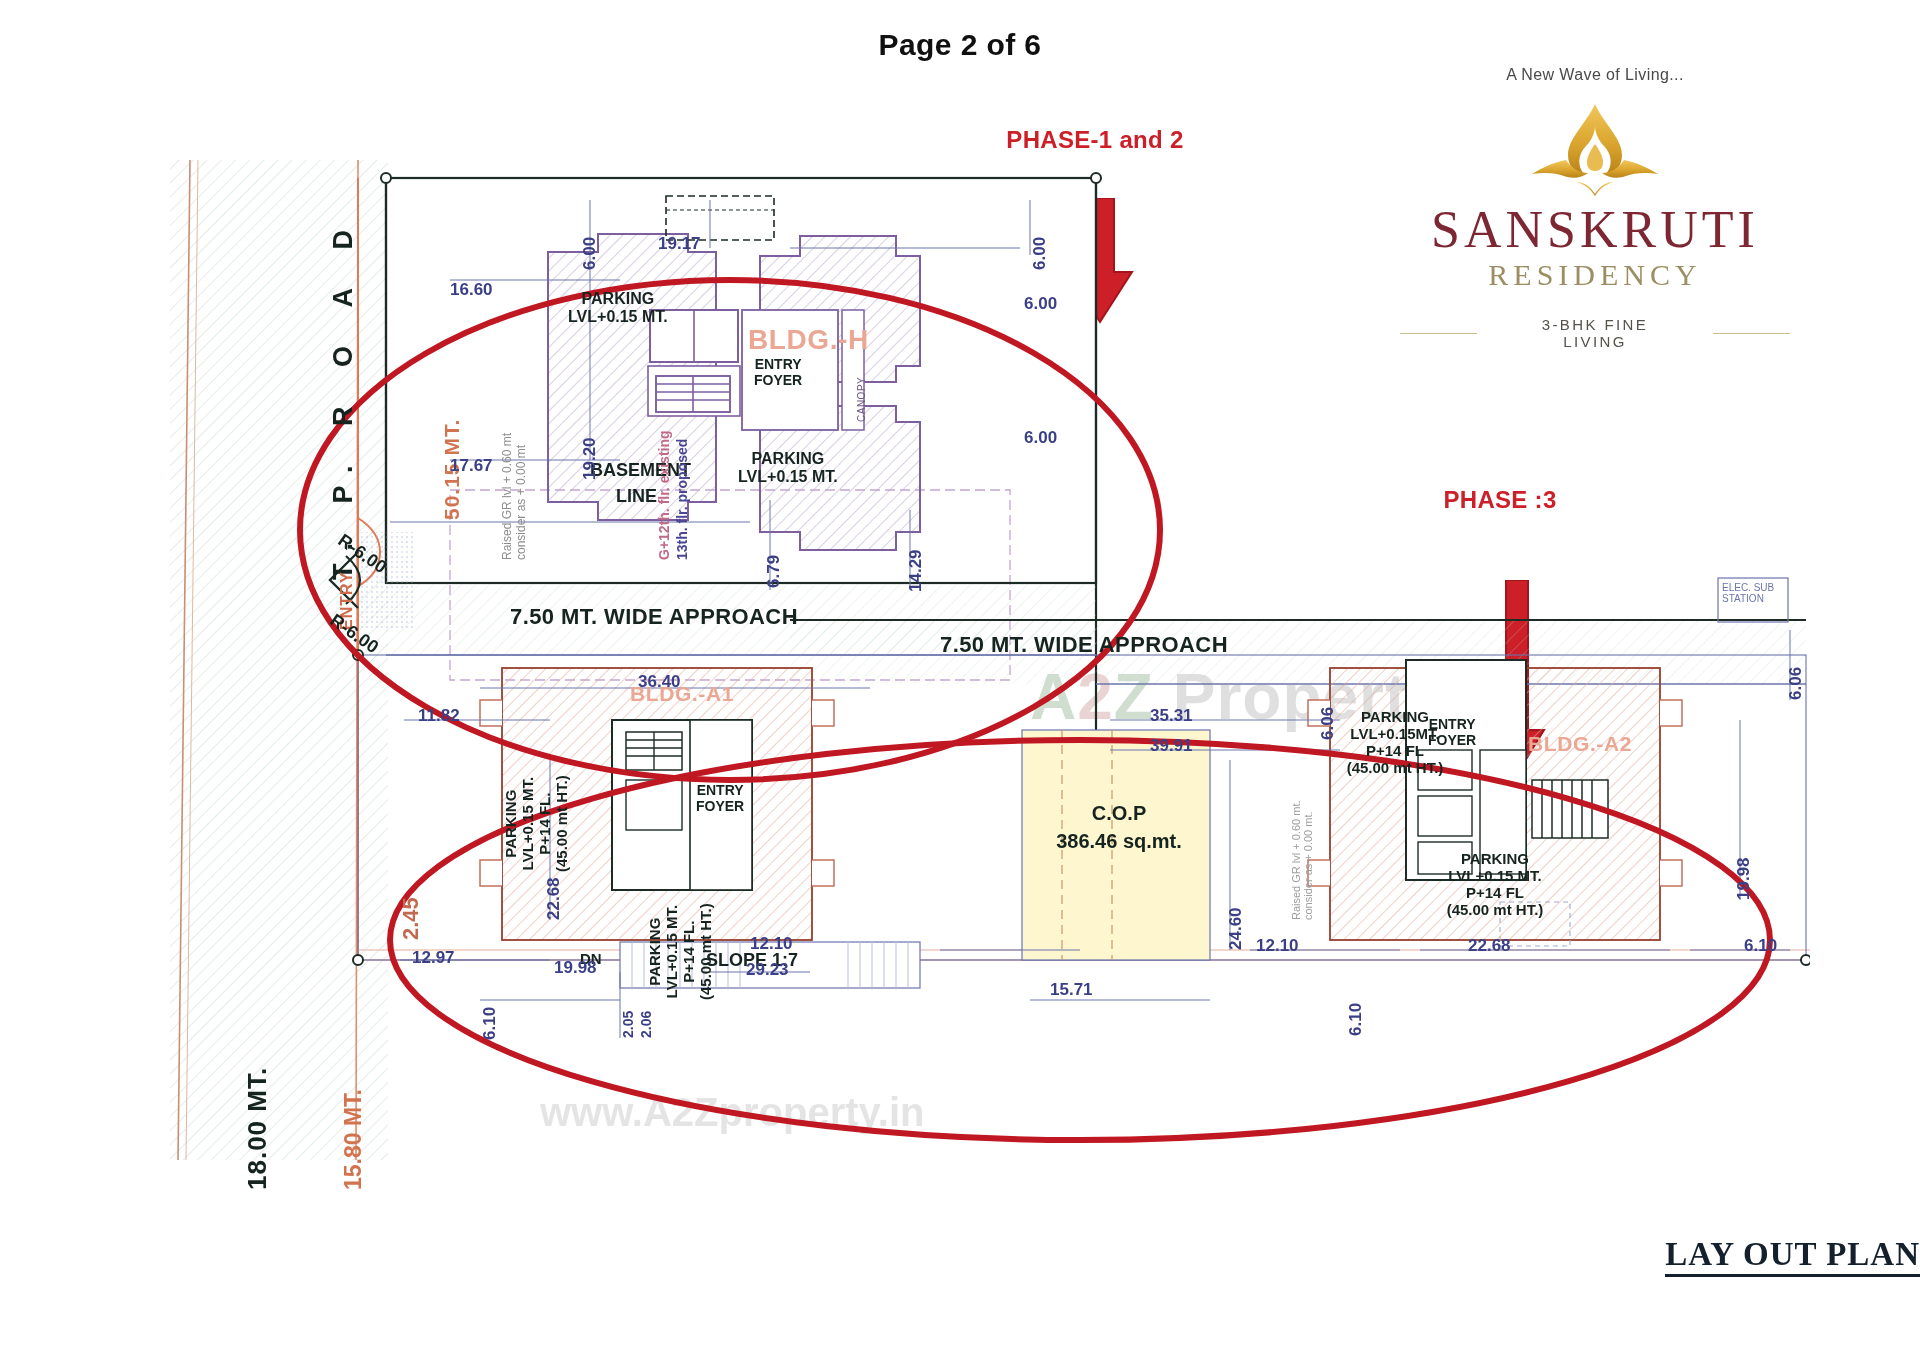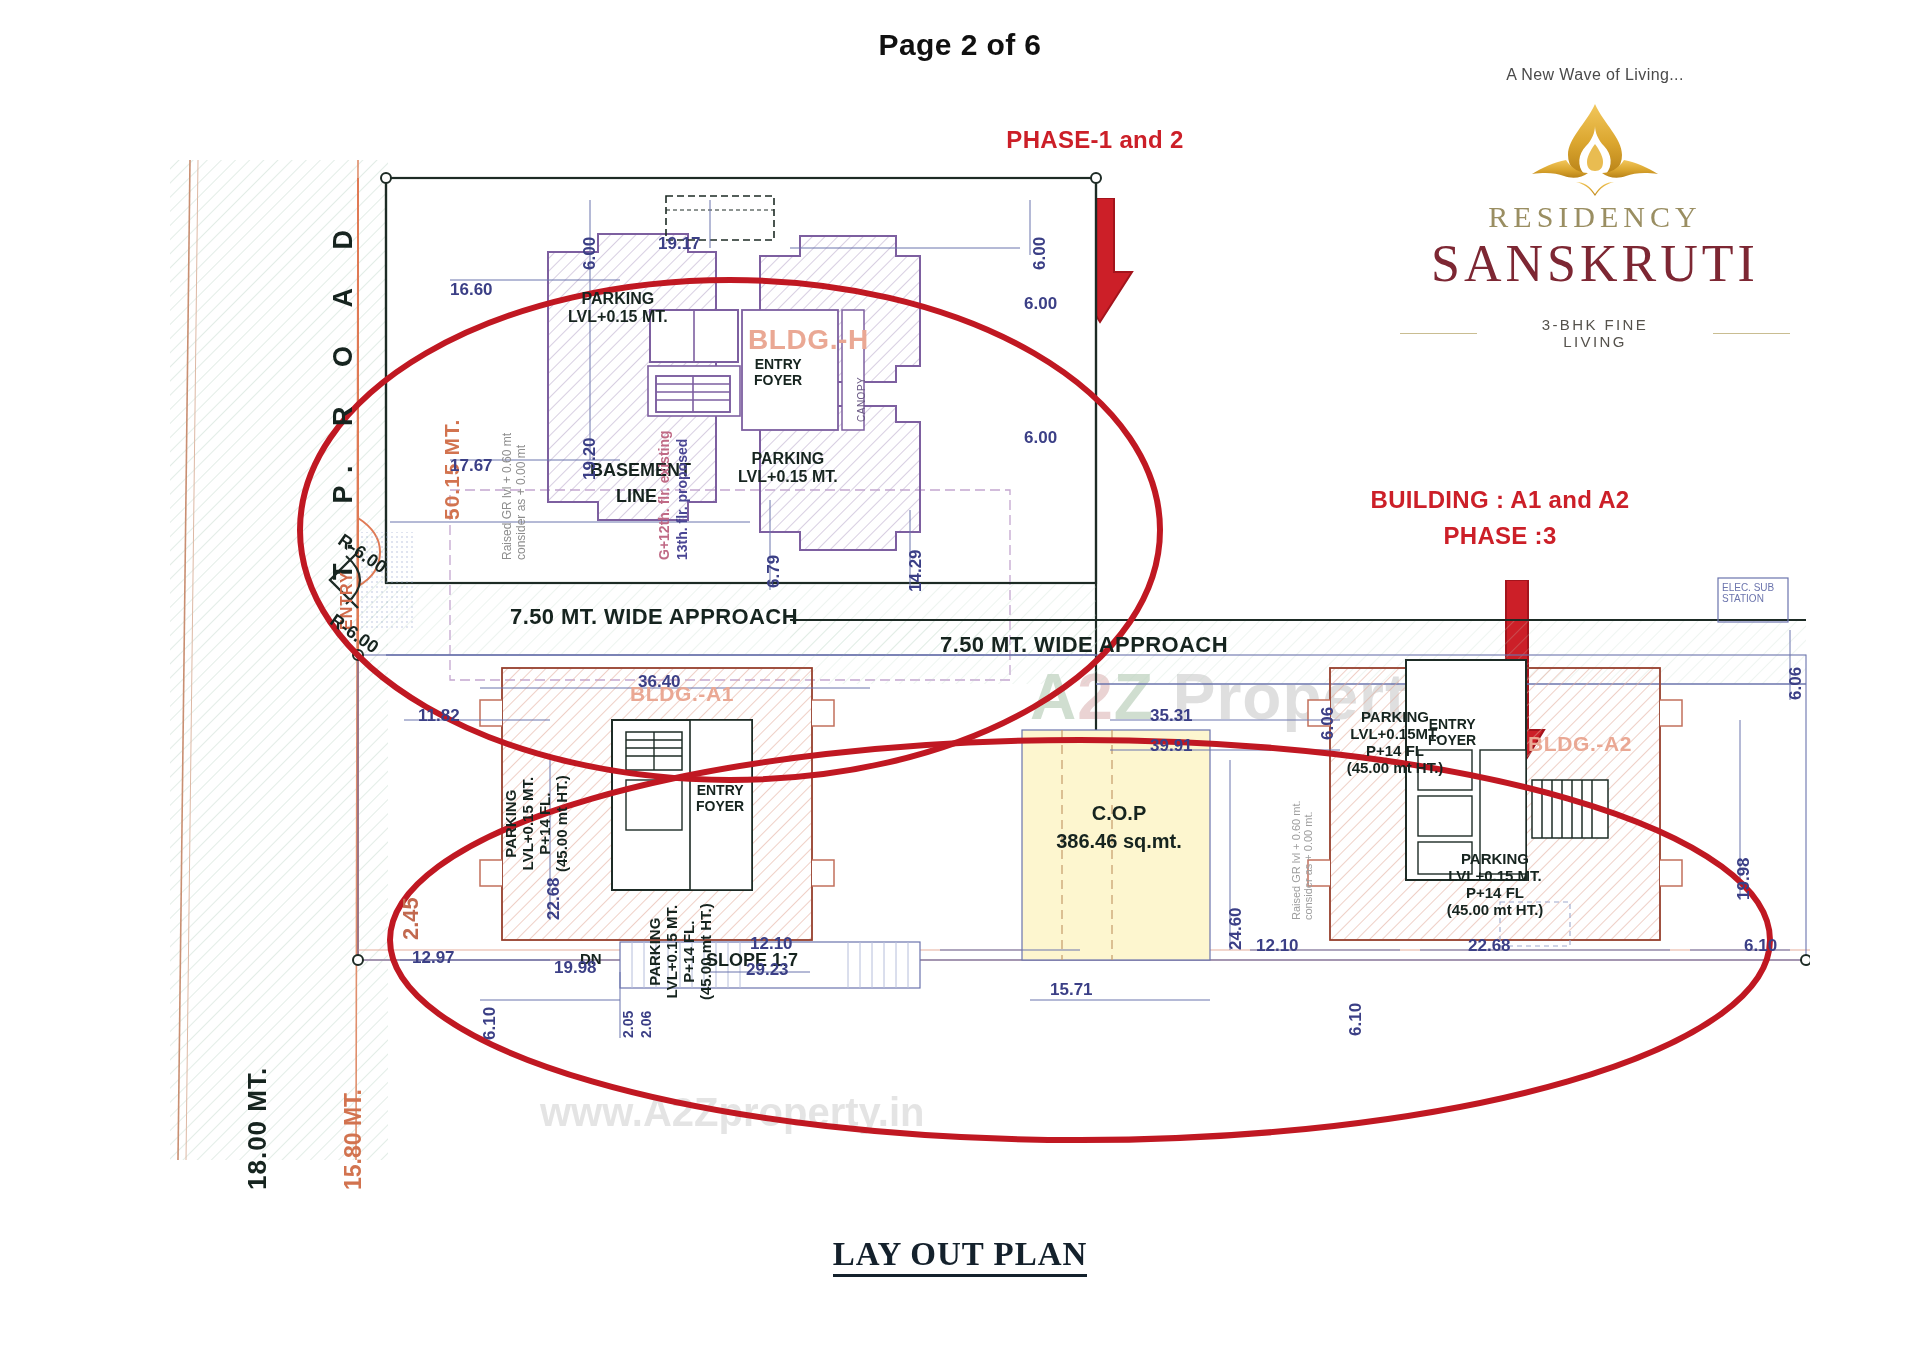--- a/index.html
+++ b/index.html
@@ -35,21 +35,21 @@
   #drawing{left:150px;top:160px;width:1660px;height:1070px;}
   #drawing svg{display:block;}
 
   
   .dl{position:absolute;font-family:"Liberation Sans",sans-serif;white-space:nowrap;}
   .dim{color:#3b3f86;font-size:17px;font-weight:bold;}
   .dim-sm{color:#3b3f86;font-size:14px;font-weight:bold;}
   .blk{color:#16241f;font-weight:bold;}
   .rot90{transform:rotate(-90deg);transform-origin:0 0;}
 
-  #layout-title{left:0;right:0;top:1236px;text-align:center;
+  #layout-title{left:0;right:0;top:1236px;text-align:right;
       font-family:"Liberation Serif",serif;font-size:33px;font-weight:bold;letter-spacing:1px;
       color:#14212c;}
   #layout-title span{border-bottom:3px solid #14212c;padding-bottom:2px;}
 
   
   .wm{position:absolute;pointer-events:none;}
   #wm-main{left:1030px;top:660px;font-size:64px;font-weight:bold;letter-spacing:1px;
       color:rgba(150,150,150,.30);}
   #wm-main .a{color:rgba(120,160,120,.35);}
   #wm-main .z{color:rgba(190,120,120,.33);}
@@ -85,42 +85,41 @@
       <path d="M46 58 C34 60 22 66 12 72 C26 70 36 71 44 74
                C52 77 62 76 68 71 C60 71 52 67 46 58 Z" fill="url(#gold)"></path>
       <path d="M104 58 C116 60 128 66 138 72 C124 70 114 71 106 74
                C98 77 88 76 82 71 C90 71 98 67 104 58 Z" fill="url(#gold)"></path>
 
       <path d="M56 80 C64 80 70 84 75 92 C80 84 86 80 94 80
                C86 82 80 86 75 94 C70 86 64 82 56 80 Z" fill="url(#gold)"></path>
     </svg>
   </div>
 
+  <div id="brand-name">SANSKRUTI</div>
   <div id="brand-sub">RESIDENCY</div>
-  <div id="brand-name">SANSKRUTI</div>
 
   <div id="brand-strip">
     <div class="rule"></div>
     <div class="txt">3-BHK FINE LIVING</div>
     <div class="rule"></div>
   </div>
 </div>
 
 <div class="abs nosel red-ann" style="left:930px;top:122px;width:330px;">
   <div>PHASE-1 and 2</div>
 </div>
 
 <div class="abs nosel" style="left:1060px;top:198px;">
   <svg width="80" height="130" viewBox="0 0 80 130">
     <path d="M26 0 L54 0 L54 74 L72 74 L40 124 L8 74 L26 74 Z" fill="#cc1f28" stroke="#a3141c" stroke-width="2"></path>
   </svg>
 </div>
 
 <div class="abs nosel red-ann" style="left:1330px;top:482px;width:340px;">
-  <div>BUILDING : A1 and A2</div>
   <div>PHASE :3</div>
 </div>
 
 <div class="abs nosel" style="left:1480px;top:580px;">
   <svg width="74" height="200" viewBox="0 0 74 200">
     <path d="M26 0 L48 0 L48 150 L64 150 L37 194 L10 150 L26 150 Z" fill="#cc1f28" stroke="#a3141c" stroke-width="2"></path>
   </svg>
 </div>
 
 <div class="wm nosel" id="wm-main">

